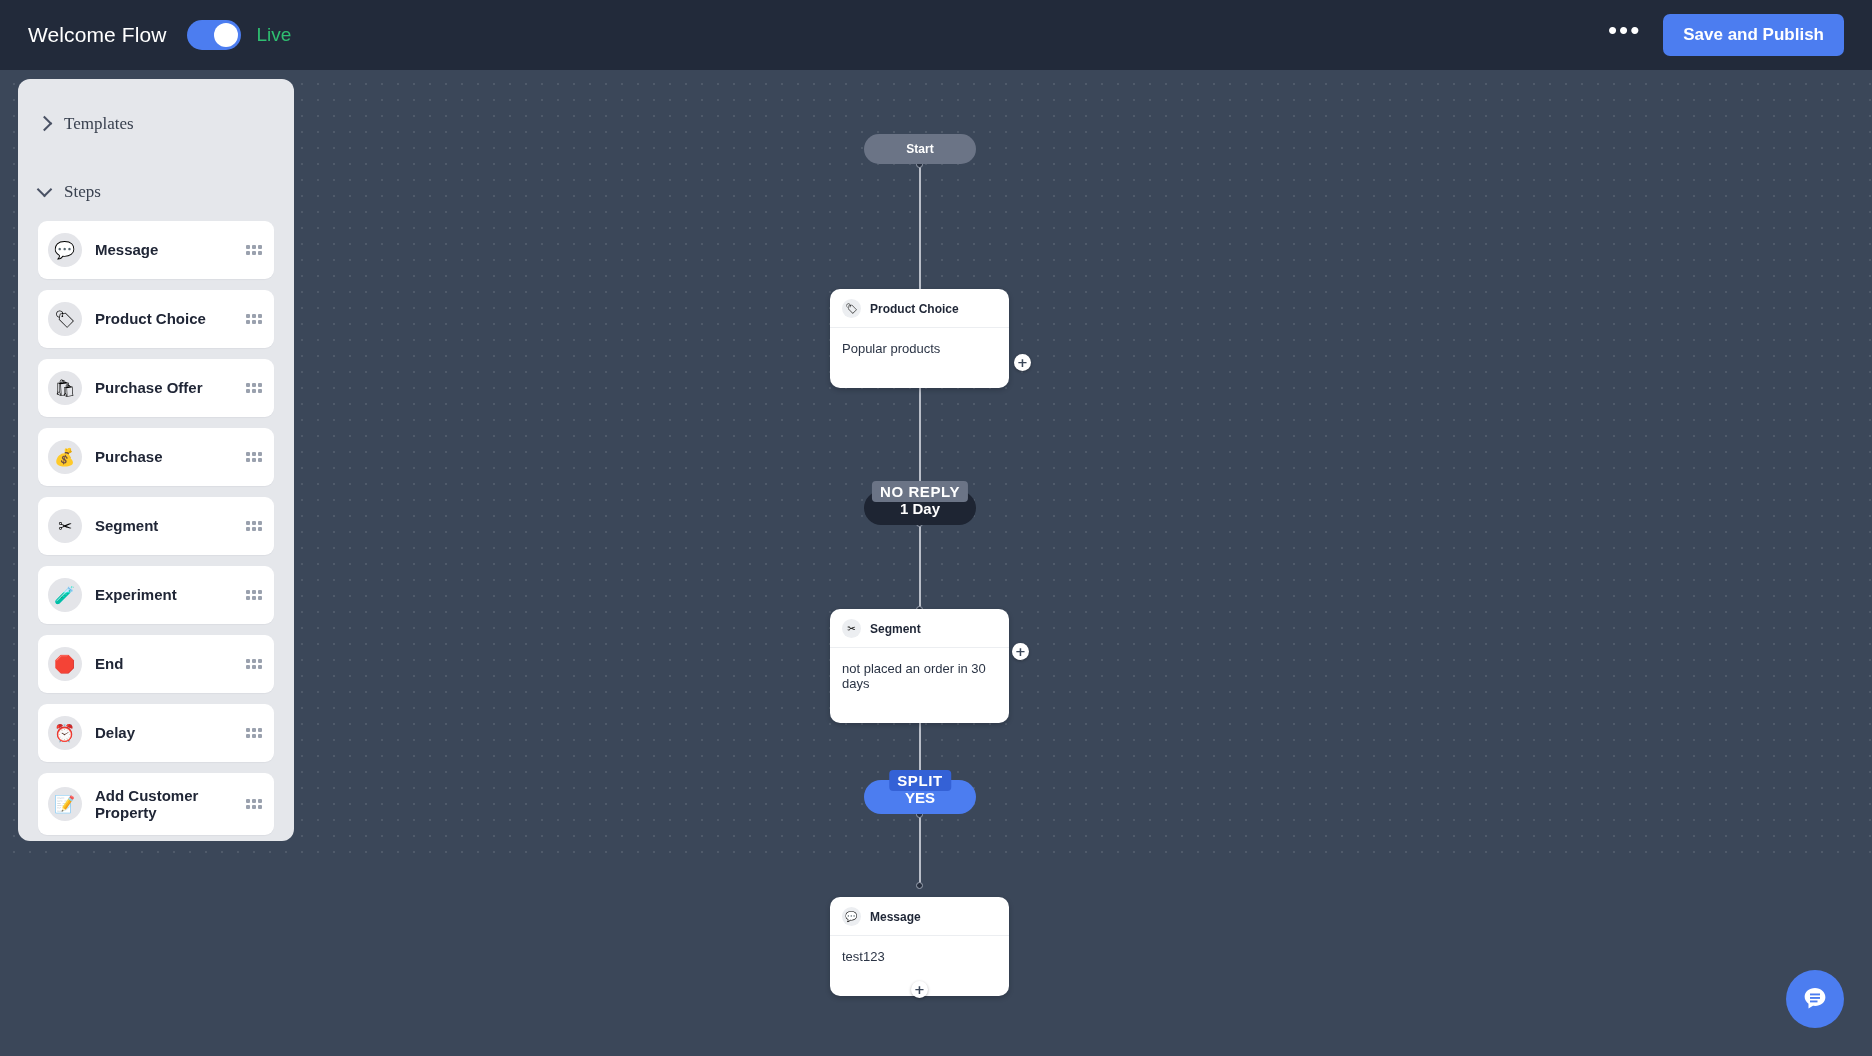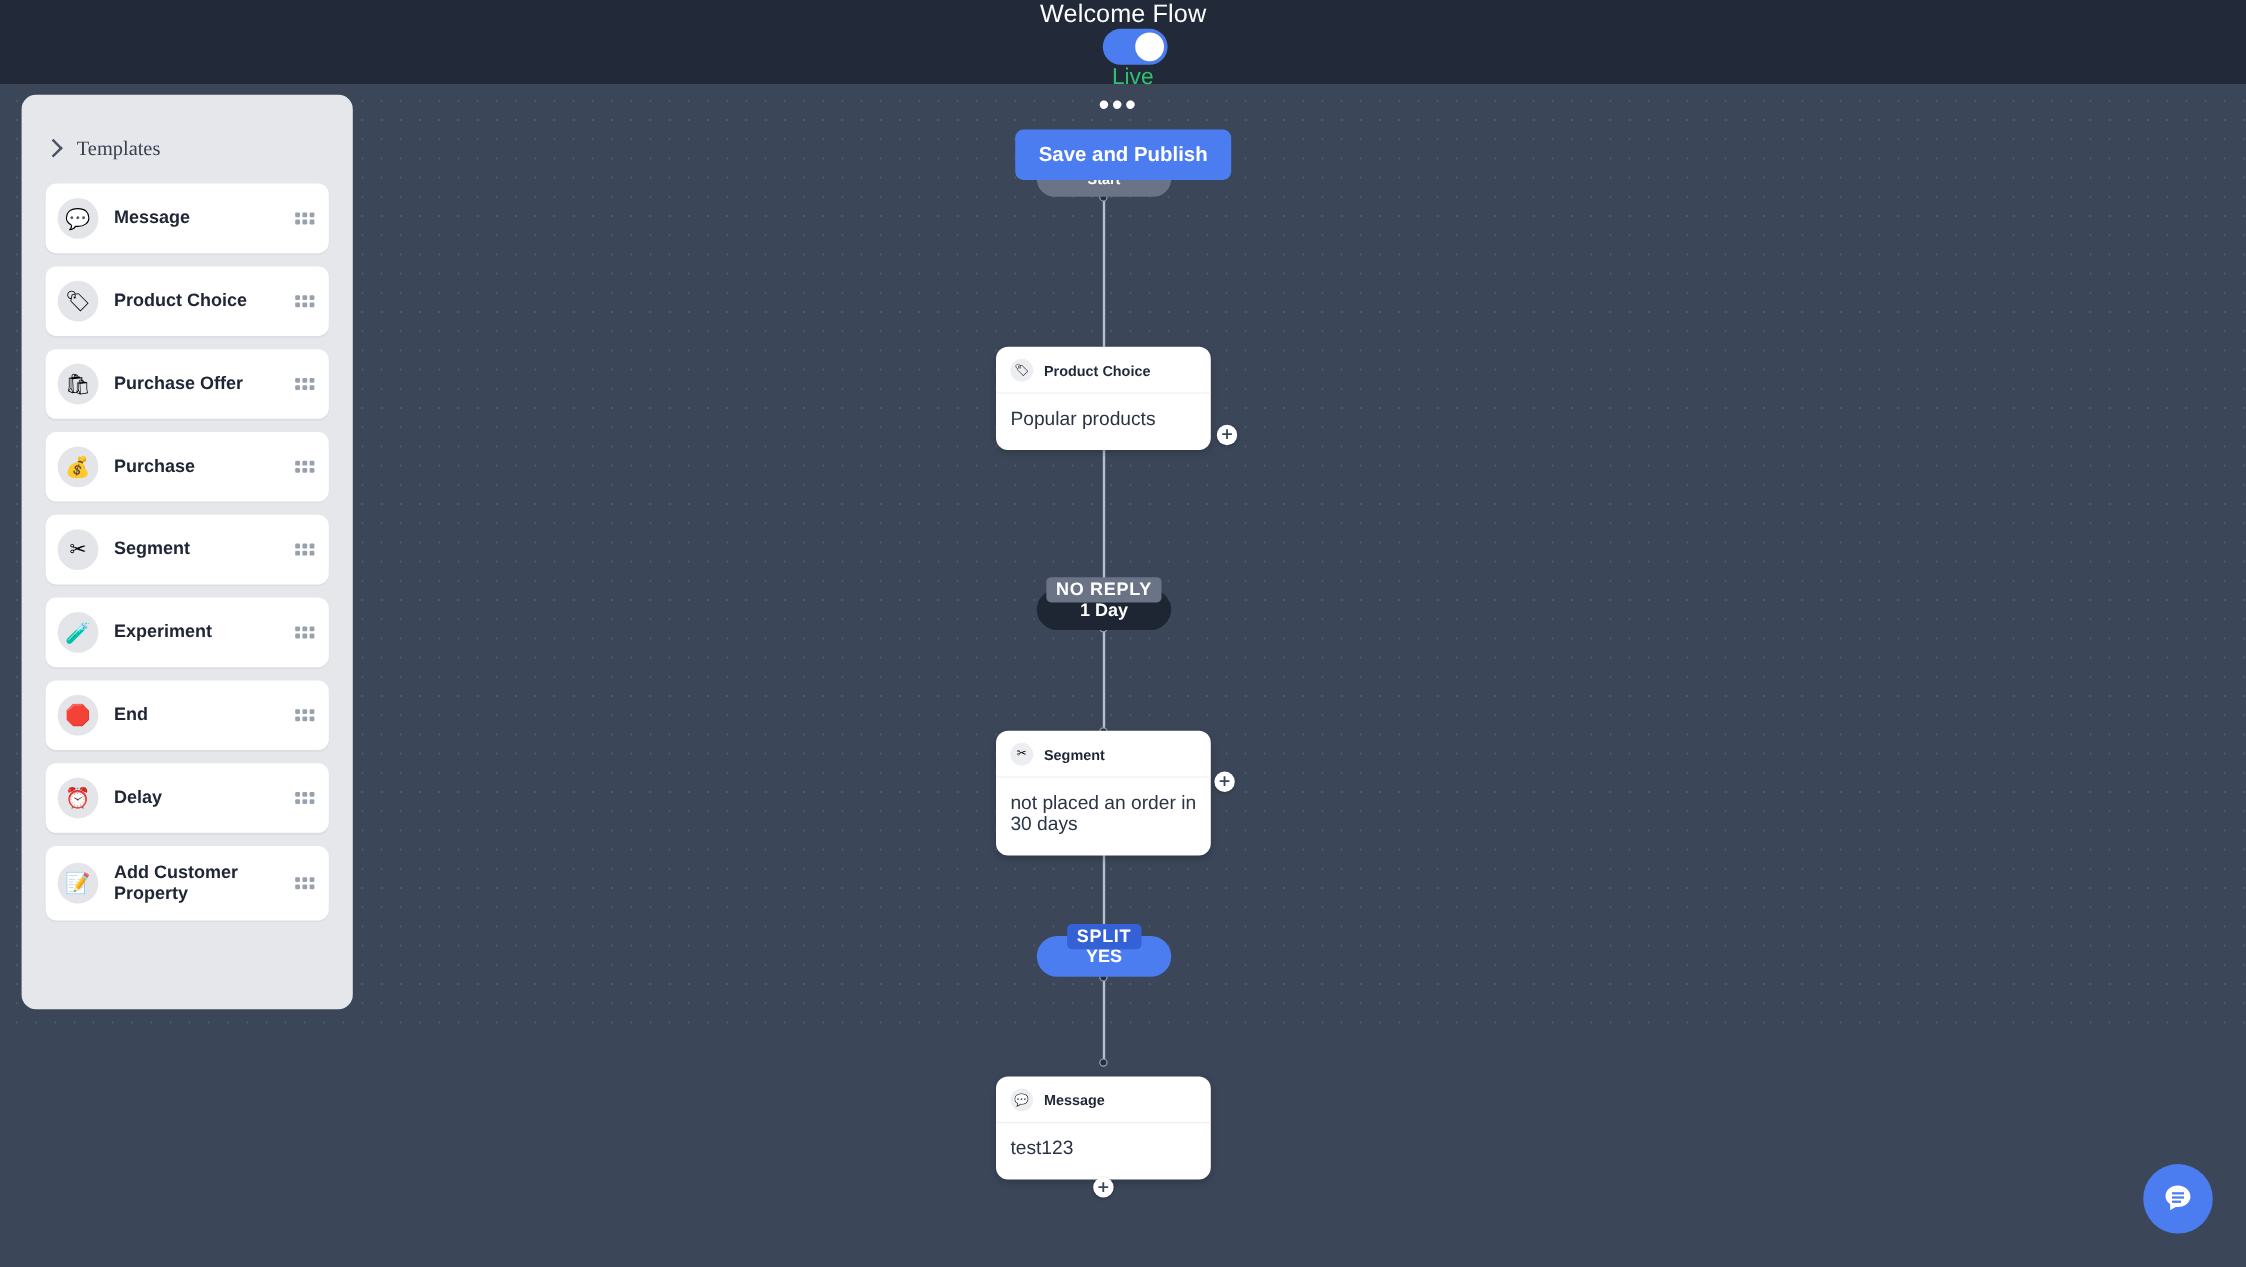--- a/index.html
+++ b/index.html
@@ -11,21 +11,20 @@
   }
 
   
   .topbar {
     position: absolute; top: 0; left: 0;
     width: 1872px; height: 70px;
     background: #222a3a;
     display: flex; align-items: center;
     padding: 0 28px;
     z-index: 40;
-    flex-direction: column;
   }
   .flow-title {
     color: #ffffff; font-size: 21px; font-weight: 400;
     letter-spacing: .1px;
   }
   .toggle {
     width: 54px; height: 30px; border-radius: 15px;
     background: #4c7df0; margin-left: 20px;
     position: relative; cursor: pointer; flex: none;
   }
@@ -180,22 +179,22 @@
   }
   .node-icon {
     width: 19px; height: 19px; border-radius: 50%;
     background: #eceef1;
     display: flex; align-items: center; justify-content: center;
     font-size: 10px; flex: none;
     font-family: "DejaVu Sans", sans-serif;
   }
   .node-title { font-size: 12px; font-weight: 700; color: #1f2636; }
   .node-body {
-    padding: 13px 12px 16px 12px;
-    font-size: 16px; color: #2b3445;
+    padding: 13px 12px 32px 12px;
+    font-size: 13px; color: #2b3445;
   }
   .plus-btn {
     position: absolute;
     width: 17px; height: 17px; border-radius: 50%;
     background: #ffffff; color: #3b4759;
     display: flex; align-items: center; justify-content: center;
     font-size: 13px; line-height: 1; font-weight: 700;
     cursor: pointer;
     box-shadow: 0 1px 3px rgba(0,0,0,.3);
     font-family: "DejaVu Sans", sans-serif;
@@ -289,20 +288,24 @@
   <button class="publish-btn">Save and Publish</button>
 </div>
 
 <div class="panel">
 
   <div class="section-head">
     <span class="chev right"></span>
     <span class="label">Templates</span>
   </div>
 
+  <div class="section-head">
+    <span class="chev down"></span>
+    <span class="label">Steps</span>
+  </div>
 
   <div class="steps-list">
 
     <div class="step-card">
       <span class="step-icon">💬</span>
       <span class="step-label">Message</span>
       <span class="drag-handle">
           <i></i>
           <i></i>
           <i></i>

